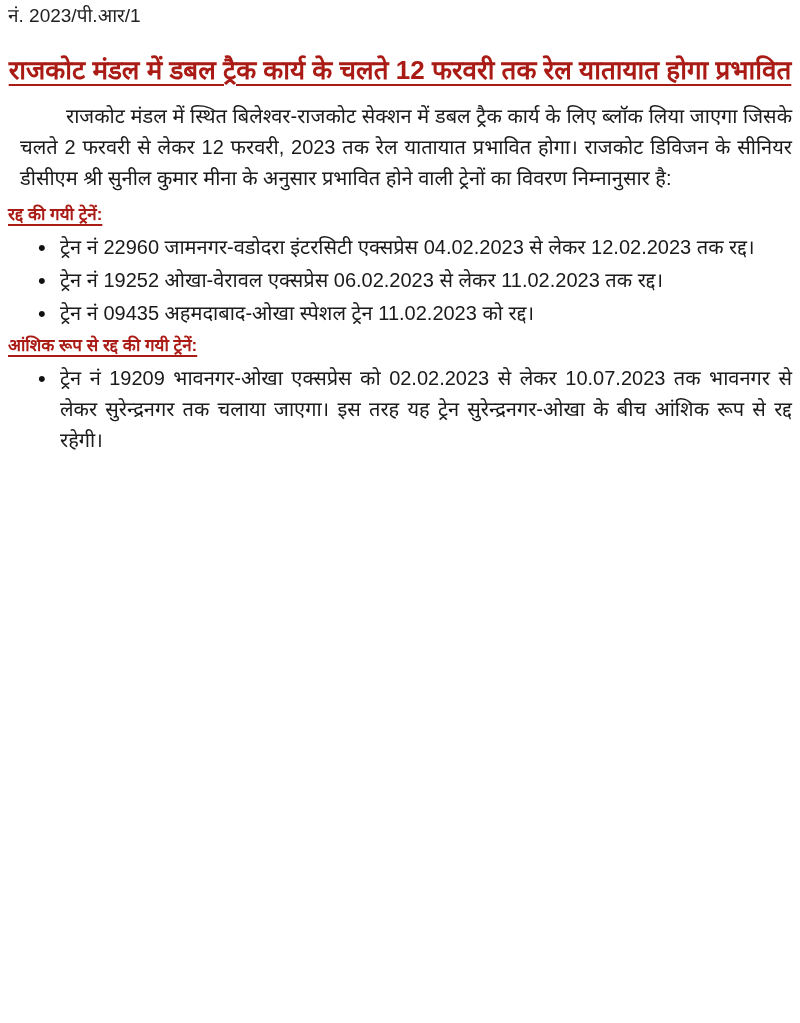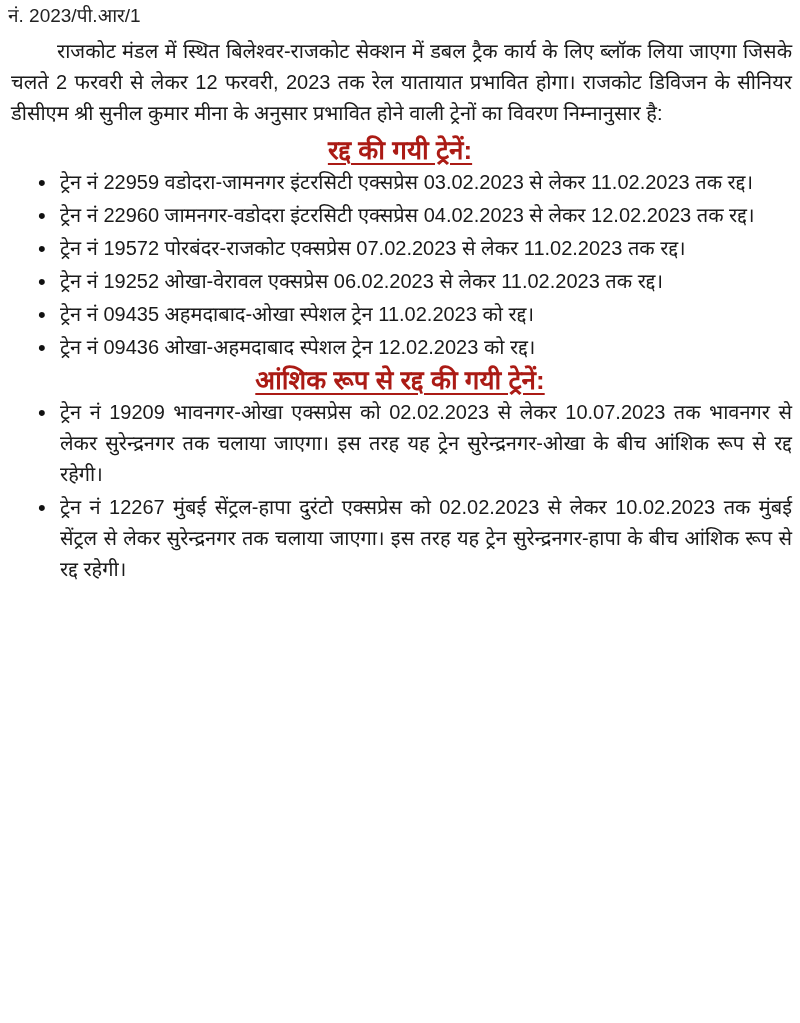--- a/index.html
+++ b/index.html
@@ -34,35 +34,34 @@
     line-height: 45px;
     font-weight: bold;
     text-align: justify;
     text-align-last: center;
     text-decoration: underline;
     text-decoration-color: #ab1b15;
     text-decoration-thickness: 2px;
     text-underline-offset: 5px;
   }
   .intro {
-    margin: 8px 0 6px 3px;
+    margin: 8px 0 6px 12px;
     text-align: justify;
     text-indent: 46px;
   }
   .section-heading {
     margin: 2px 0 2px 0;
     color: #ab1b15;
-    font-size: 26px;
+    font-size: 17px;
     line-height: 30px;
     font-weight: bold;
     text-decoration: underline;
     text-decoration-color: #ab1b15;
     text-decoration-thickness: 2px;
     text-underline-offset: 4px;
-    text-align: center;
   }
   ul.train-list {
     list-style: none;
     margin: 0 0 2px 0;
     padding: 0 0 0 30px;
   }
   ul.train-list li {
     position: relative;
     padding-left: 22px;
     text-align: justify;
@@ -79,32 +78,29 @@
 </style>
 </head>
 <body>
 
 <div class="page">
 
   <div class="header-row">
     <span>नं. 2023/पी.आर/1</span>
   </div>
 
+  <h1 class="doc-title">राजकोट मंडल में डबल ट्रैक कार्य के चलते 12 फरवरी तक रेल यातायात होगा प्रभावित</h1>
 
   <p class="intro">राजकोट मंडल में स्थित बिलेश्वर-राजकोट सेक्शन में डबल ट्रैक कार्य के लिए ब्लॉक लिया जाएगा जिसके चलते 2 फरवरी से लेकर 12 फरवरी, 2023 तक रेल यातायात प्रभावित होगा। राजकोट डिविजन के सीनियर डीसीएम श्री सुनील कुमार मीना के अनुसार प्रभावित होने वाली ट्रेनों का विवरण निम्नानुसार है:</p>
 
   <h2 class="section-heading">रद्द की गयी ट्रेनें:</h2>
   <ul class="train-list">
-    <li>ट्रेन नं 22959 वडोदरा-जामनगर इंटरसिटी एक्सप्रेस 03.02.2023 से लेकर 11.02.2023 तक रद्द।</li>
     <li>ट्रेन नं 22960 जामनगर-वडोदरा इंटरसिटी एक्सप्रेस 04.02.2023 से लेकर 12.02.2023 तक रद्द।</li>
-    <li>ट्रेन नं 19572 पोरबंदर-राजकोट एक्सप्रेस 07.02.2023 से लेकर 11.02.2023 तक रद्द।</li>
     <li>ट्रेन नं 19252 ओखा-वेरावल एक्सप्रेस 06.02.2023 से लेकर 11.02.2023 तक रद्द।</li>
     <li>ट्रेन नं 09435 अहमदाबाद-ओखा स्पेशल ट्रेन 11.02.2023 को रद्द।</li>
-    <li>ट्रेन नं 09436 ओखा-अहमदाबाद स्पेशल ट्रेन 12.02.2023 को रद्द।</li>
   </ul>
 
   <h2 class="section-heading">आंशिक रूप से रद्द की गयी ट्रेनें:</h2>
   <ul class="train-list">
     <li>ट्रेन नं 19209 भावनगर-ओखा एक्सप्रेस को 02.02.2023 से लेकर 10.07.2023 तक भावनगर से लेकर सुरेन्द्रनगर तक चलाया जाएगा। इस तरह यह ट्रेन सुरेन्द्रनगर-ओखा के बीच आंशिक रूप से रद्द रहेगी।</li>
-    <li>ट्रेन नं 12267 मुंबई सेंट्रल-हापा दुरंटो एक्सप्रेस को 02.02.2023 से लेकर 10.02.2023 तक मुंबई सेंट्रल से लेकर सुरेन्द्रनगर तक चलाया जाएगा। इस तरह यह ट्रेन सुरेन्द्रनगर-हापा के बीच आंशिक रूप से रद्द रहेगी।</li>
   </ul>
 
 </div>
 
 </body></html>

